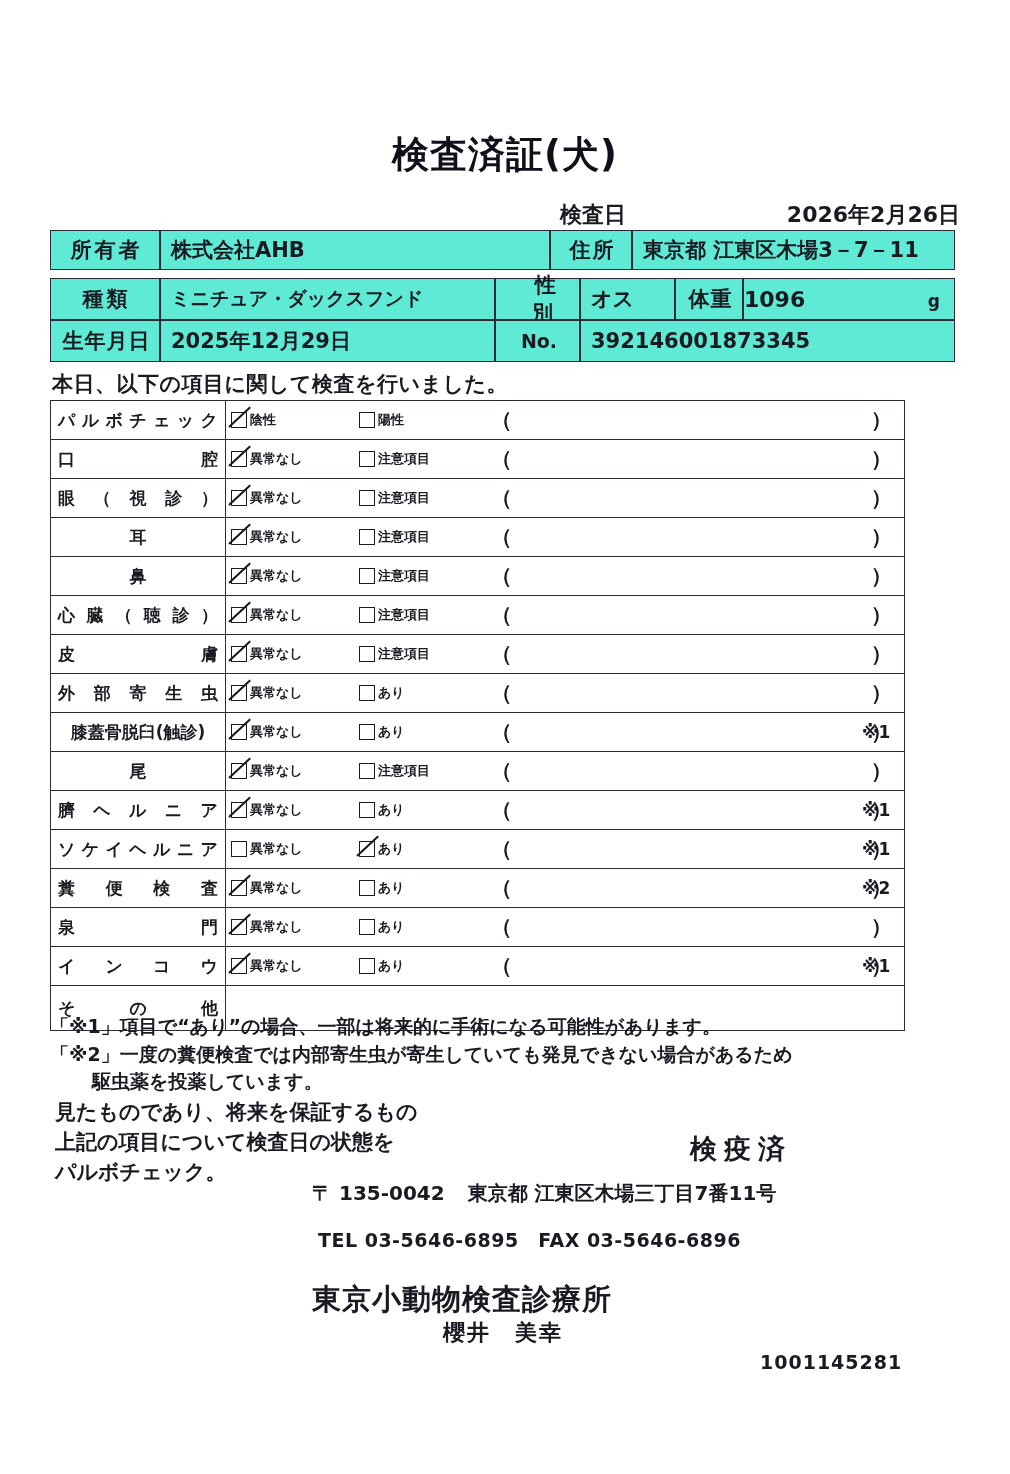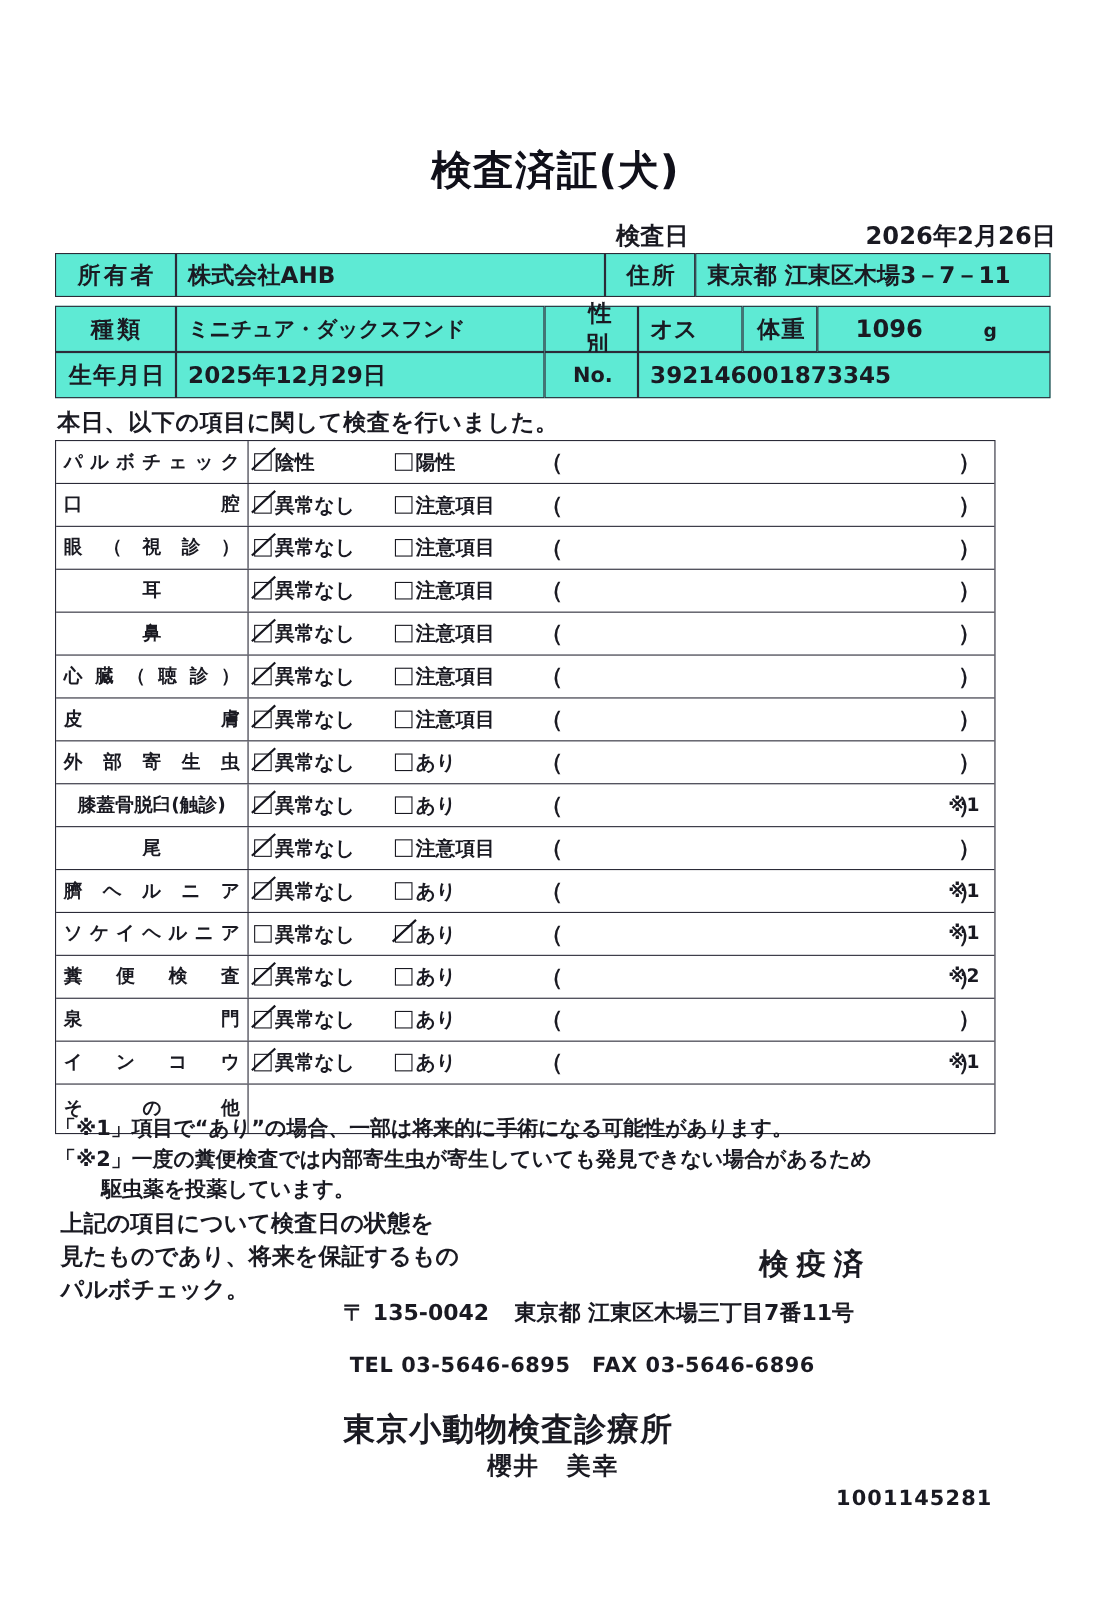--- a/index.html
+++ b/index.html
@@ -81,21 +81,21 @@
   }
 
   
   #owner-table { position: absolute; left: 50px; top: 182px; }
   
   #animal-table { position: absolute; left: 50px; top: 230px; }
 
   .weight-inner {
     display: flex;
     align-items: baseline;
-    justify-content: center;
+    justify-content: space-between;
     width: 100%;
     padding-right: 14px;
     box-sizing: border-box;
     gap: 43px;
   }
   .weight-num { font-size: 22px; font-weight: 600; }
   .weight-unit { font-size: 17px; margin-left: 12px; font-weight: 600; }
 
   
   .statement {
@@ -150,21 +150,21 @@
   .ck-label.center span {
     text-align-last: center;
   }
 
   .opt {
     position: absolute;
     top: 0;
     height: 100%;
     display: flex;
     align-items: center;
-    font-size: 18px;
+    font-size: 13px;
     font-weight: 600;
   }
   .opt-1 { left: 180px; }
   .opt-2 { left: 308px; }
 
   .box {
     position: relative;
     display: inline-block;
     width: 16px;
     height: 16px;
@@ -561,22 +561,22 @@
       <div class="ck-note" style="top: 898px;">※1</div>
     </div>
 
   <div class="footnotes">
     <div>「※1」項目で“あり”の場合、一部は将来的に手術になる可能性があります。</div>
     <div>「※2」一度の糞便検査では内部寄生虫が寄生していても発見できない場合があるため</div>
     <div class="fn-indent">駆虫薬を投薬しています。</div>
   </div>
 
   <div class="disclaimer">
+    <div>見たものであり、将来を保証するもの</div>
     <div>上記の項目について検査日の状態を</div>
-    <div>見たものであり、将来を保証するもの</div>
     <div>パルボチェック。</div>
   </div>
 
   <div class="stamp">検疫済</div>
 
   <div class="addr-line">
     <span class="zip">〒 135-0042</span>
     <span>東京都 江東区木場三丁目7番11号</span>
   </div>
   <div class="tel-line">TEL 03-5646-6895　FAX 03-5646-6896</div>

